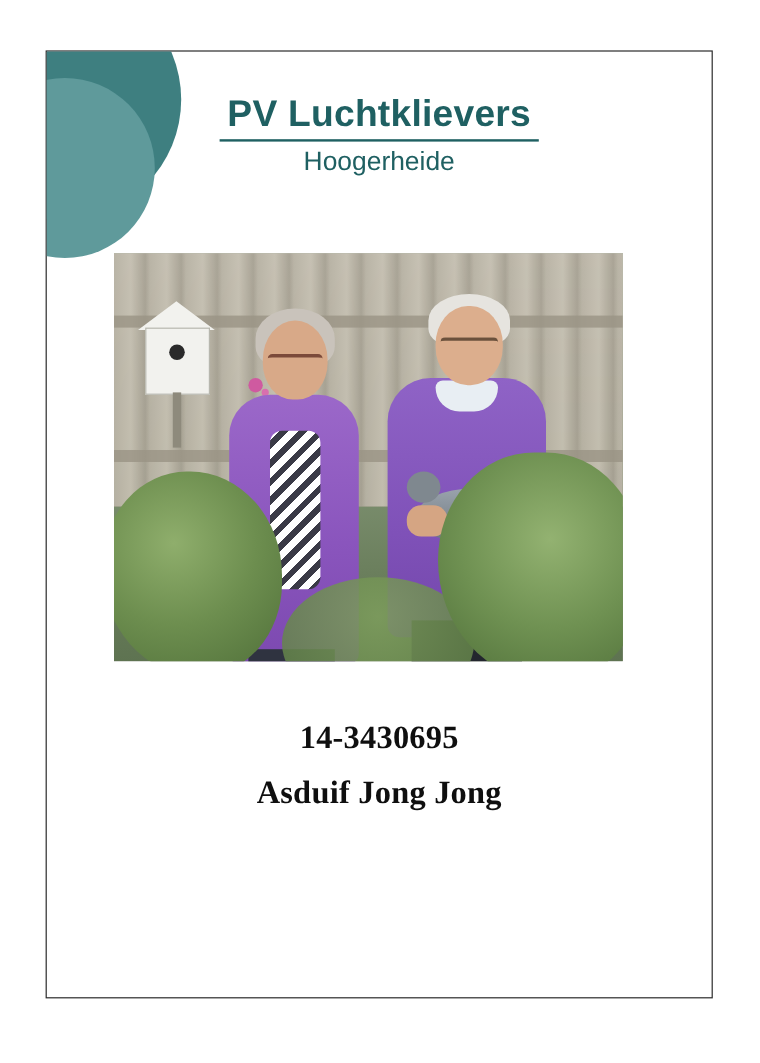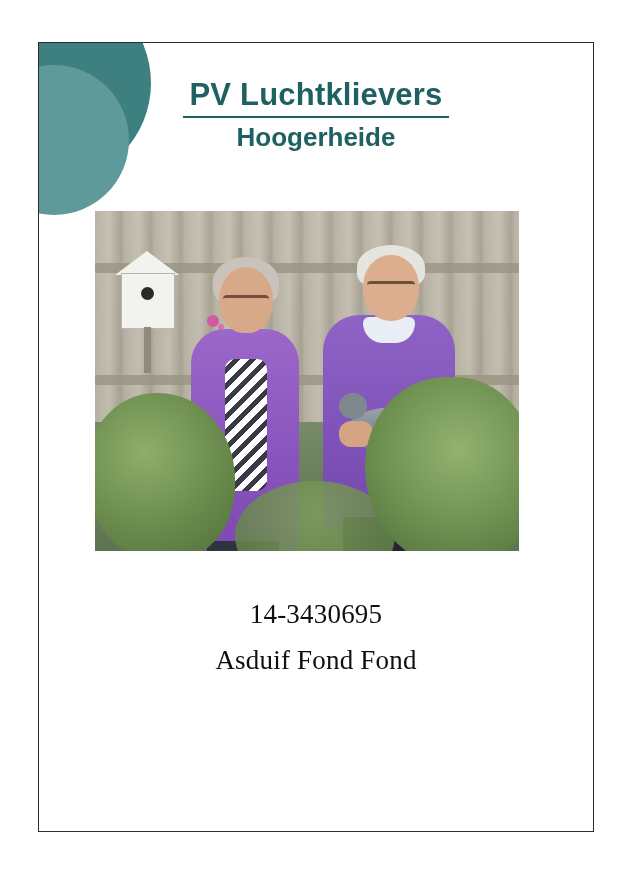--- a/index.html
+++ b/index.html
@@ -68,22 +68,22 @@
     font-weight: bold;
     color: #1f6062;
     letter-spacing: 0.2px;
     line-height: 1.18;
     display: inline-block;
     border-bottom: 2px solid #1f6062;
     padding: 0 6px 2px 6px;
     margin: 0 auto;
   }
   .club-title-line2 {
-    font-size: 26px;
-    font-weight: bold;
+    font-size: 22px;
+    font-weight: normal;
     color: #1f6062;
     line-height: 1.2;
     margin-top: 4px;
   }
 
   
   .photo-wrap {
     position: absolute;
     left: 56px;
     top: 168px;
@@ -361,21 +361,21 @@
     top: 548px;
     width: 100%;
     text-align: center;
     font-family: "Liberation Serif", serif;
     color: #0f0f0f;
     z-index: 4;
   }
   .caption-line {
     font-size: 27px;
     line-height: 1.72;
-    font-weight: normal;
+    font-weight: bold;
     letter-spacing: 0.2px;
   }
 </style>
 </head>
 <body>
 
 <div class="page">
   <div class="cert-frame">
 
     <div class="deco-circle-outer"></div>
@@ -420,17 +420,17 @@
         <div class="hand-b"></div>
 
         <div class="shrub-left"></div>
         <div class="shrub-mid"></div>
         <div class="shrub-right"></div>
       </div>
     </div>
 
     <div class="caption">
       <div class="caption-line">14-3430695</div>
-      <div class="caption-line">Asduif Fond Fond</div>
+      <div class="caption-line">Asduif Jong Jong</div>
     </div>
 
   </div>
 </div>
 
 </body></html>

